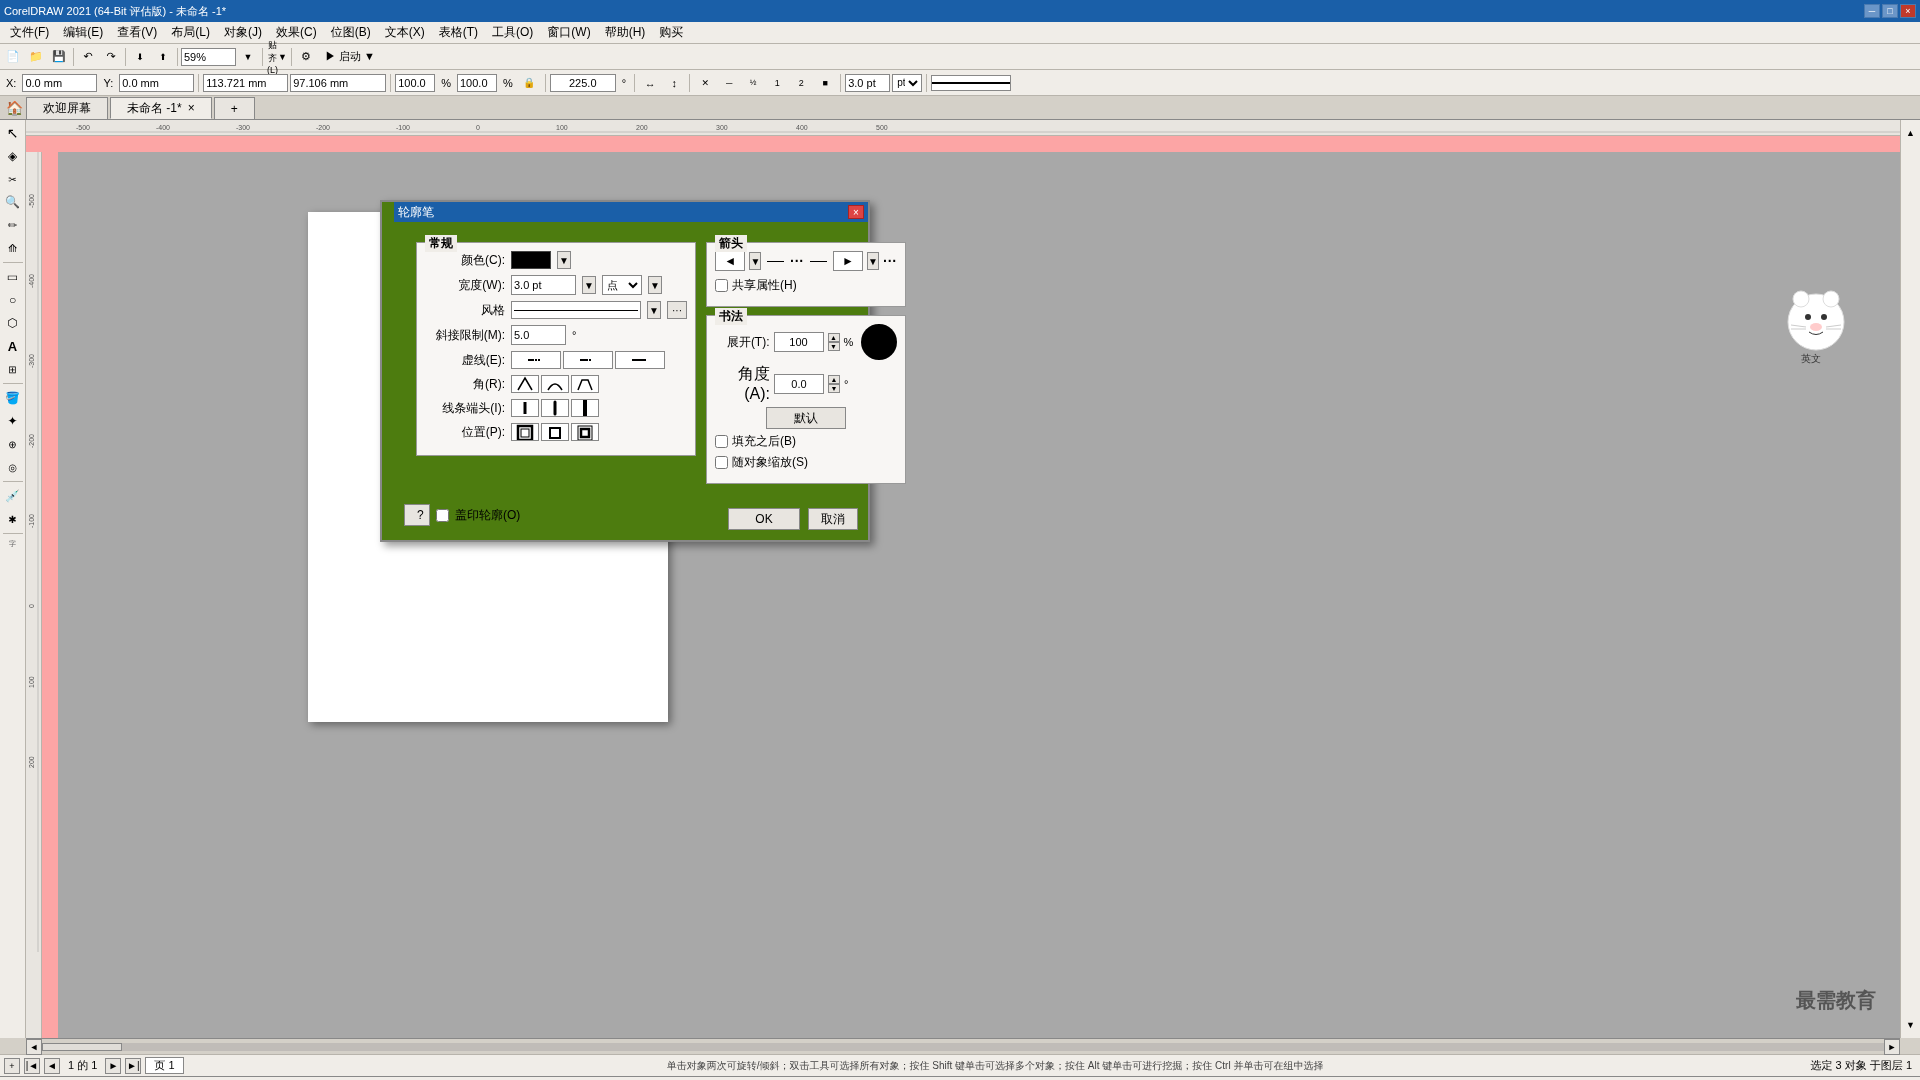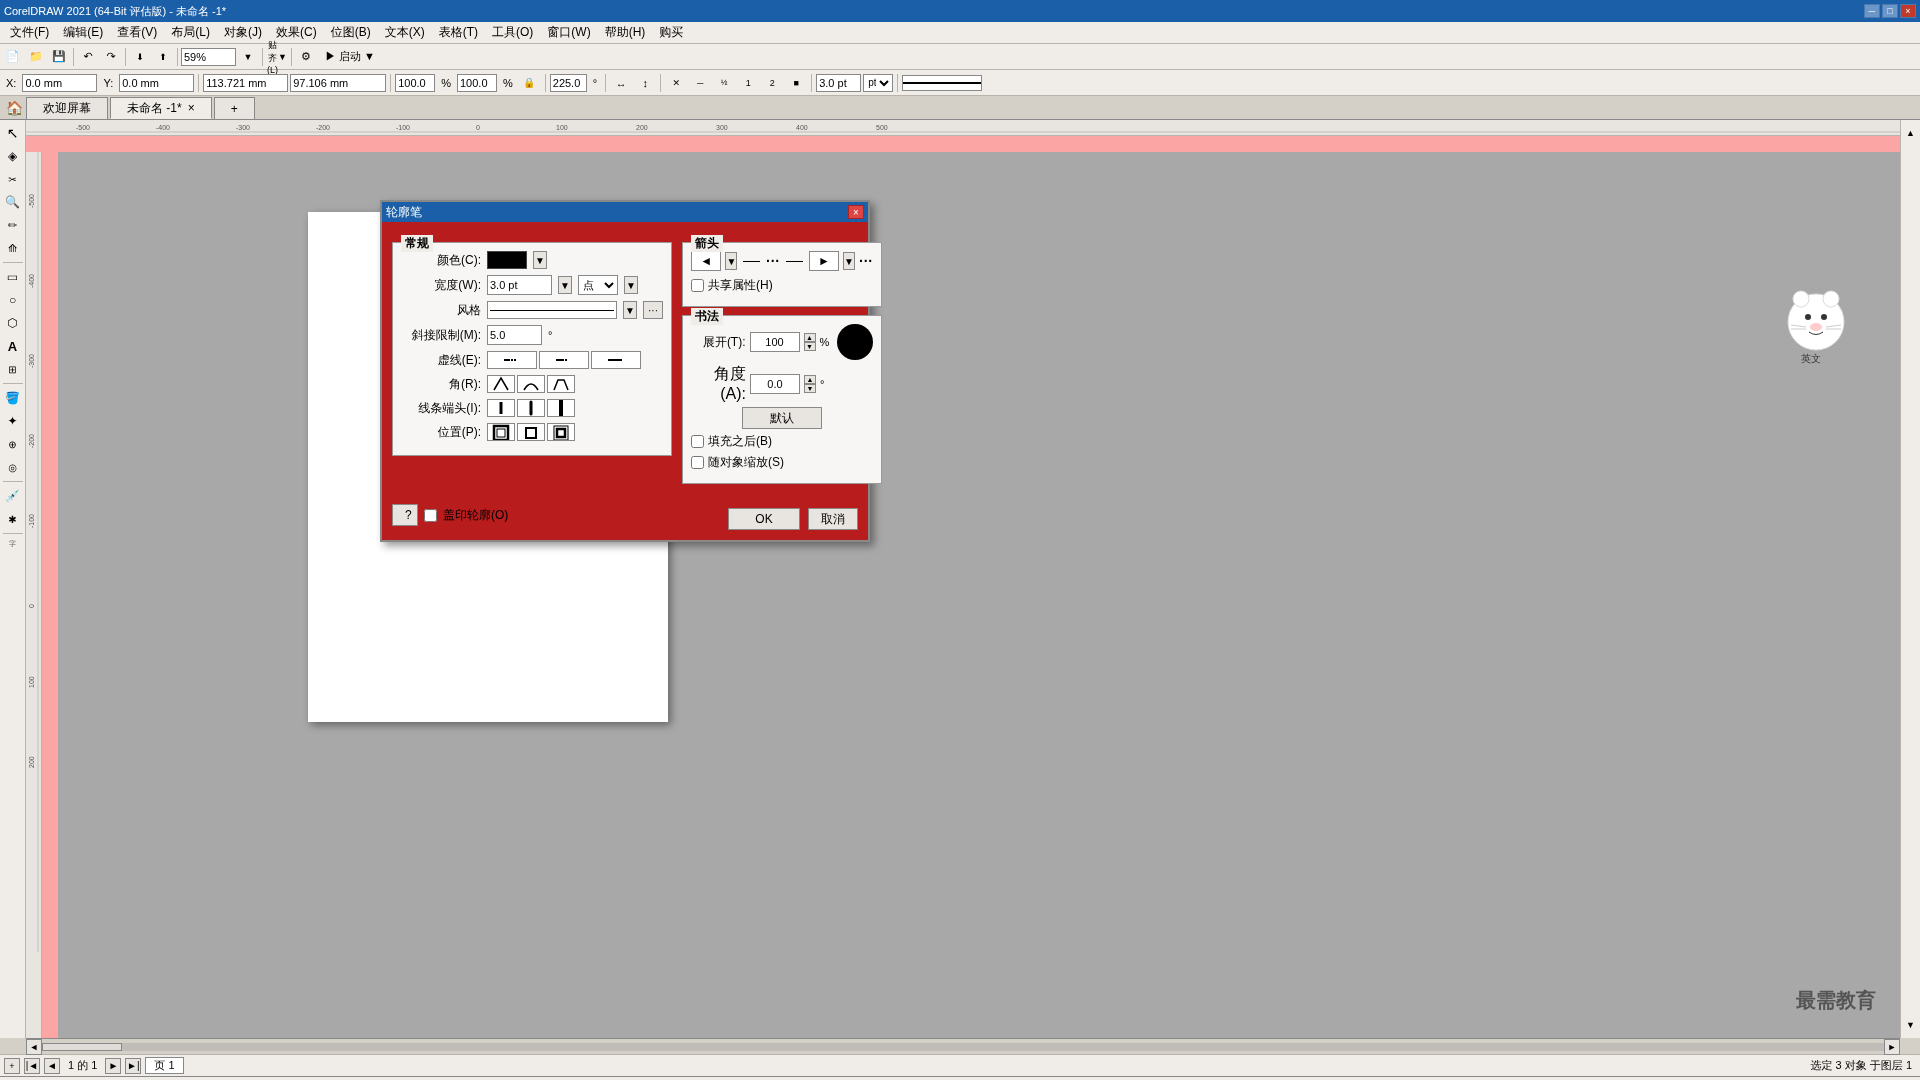--- a/index.html
+++ b/index.html
@@ -206,24 +206,25 @@
       background: transparent;
       z-index: 100;
     }
 
     
     #outline-dialog {
       position: absolute;
       top: 200px;
       left: 380px;
       width: 490px;
-      background: #b91c1c;
+      background: #4d7c0f;
       border: 2px solid #888;
       box-shadow: 4px 4px 8px rgba(0,0,0,0.4);
       z-index: 101;
+      padding-left: 12px;
     }
     #dialog-title-bar {
       background: linear-gradient(to bottom, #1a5fa8, #1a5fa8);
       height: 20px;
       display: flex;
       align-items: center;
       justify-content: space-between;
       padding: 0 4px;
       color: white;
       font-size: 12px;
@@ -345,21 +346,21 @@
       background: white;
       font-size: 11px;
       text-align: center;
     }
 
     
     #dialog-columns {
       display: flex;
       gap: 10px;
     }
-    #dialog-left { flex: 1; }
+    #dialog-left { flex: 1; margin-left: 12px; }
     #dialog-right { width: 200px; }
 
     .calligraphy-row {
       display: flex; align-items: center; gap: 4px; margin-bottom: 4px;
     }
 
     .small-btn {
       width: 18px; height: 18px;
       border: 1px solid #888;
       background: #e8e5e0;
@@ -499,21 +500,21 @@
   <div class="tb-separator"></div>
   <input class="tb-input" value="113.721 mm" style="width: 85px;">
   <input class="tb-input" value="97.106 mm" style="width: 96px;">
   <div class="tb-separator"></div>
   <input class="tb-input" value="100.0" style="width: 40px;">
   <span class="toolbar-label">%</span>
   <input class="tb-input" value="100.0" style="width: 40px;">
   <span class="toolbar-label">%</span>
   <button class="tb-btn" style="font-size:10px;">🔒</button>
   <div class="tb-separator"></div>
-  <input class="tb-input" value="225.0" style="width: 37px;">
+  <input class="tb-input" value="225.0" style="width: 66px; text-align: center;">
   <span class="toolbar-label">°</span>
   <div class="tb-separator"></div>
   <button class="tb-btn">↔</button>
   <button class="tb-btn">↕</button>
   <div class="tb-separator"></div>
 
   <button class="tb-btn" style="font-size:9px;">✕</button>
   <button class="tb-btn" style="font-size:9px;">─</button>
   <button class="tb-btn" style="font-size:8px;">½</button>
   <button class="tb-btn" style="font-size:9px;">1</button>
@@ -669,20 +670,21 @@
   <button style="width:16px;height:16px;border:1px solid #888;background:#e8e5e0;cursor:pointer;font-size:9px;">+</button>
   <div class="page-nav">
     <button class="nav-btn">|◄</button>
     <button class="nav-btn">◄</button>
     <span style="padding:0 4px;">1 的 1</span>
     <button class="nav-btn">►</button>
     <button class="nav-btn">►|</button>
   </div>
   <span style="padding:0 8px; border:1px solid #888; background:white;">页 1</span>
   <div style="flex:1;"></div>
+  <span style="font-size:10px; color:#444; overflow:hidden; text-overflow:ellipsis; white-space:nowrap; max-width:800px;">单击对象两次可旋转/倾斜；双击工具可选择所有对象；按住 Shift 键单击可选择多个对象；按住 Alt 键单击可进行挖掘；按住 Ctrl 并单击可在组中选择</span>
   <div style="flex:1;"></div>
   <span style="padding:0 4px;">选定 3 对象 于图层 1</span>
 </div>
 
 <div style="height:22px; background:#f0ede8; border-top:1px solid #888; display:flex; align-items:center; padding:0 4px; gap:2px; font-size:11px;">
   <button style="width:16px;height:16px;border:1px solid #888;background:#e8e5e0;cursor:pointer;font-size:9px;">⚙</button>
 
   <div style="display:flex;align-items:center;gap:4px;margin-left:8px;">
     <svg width="16" height="16">
       <rect x="1" y="1" width="14" height="14" fill="none" stroke="#aaa" stroke-width="1"></rect>

